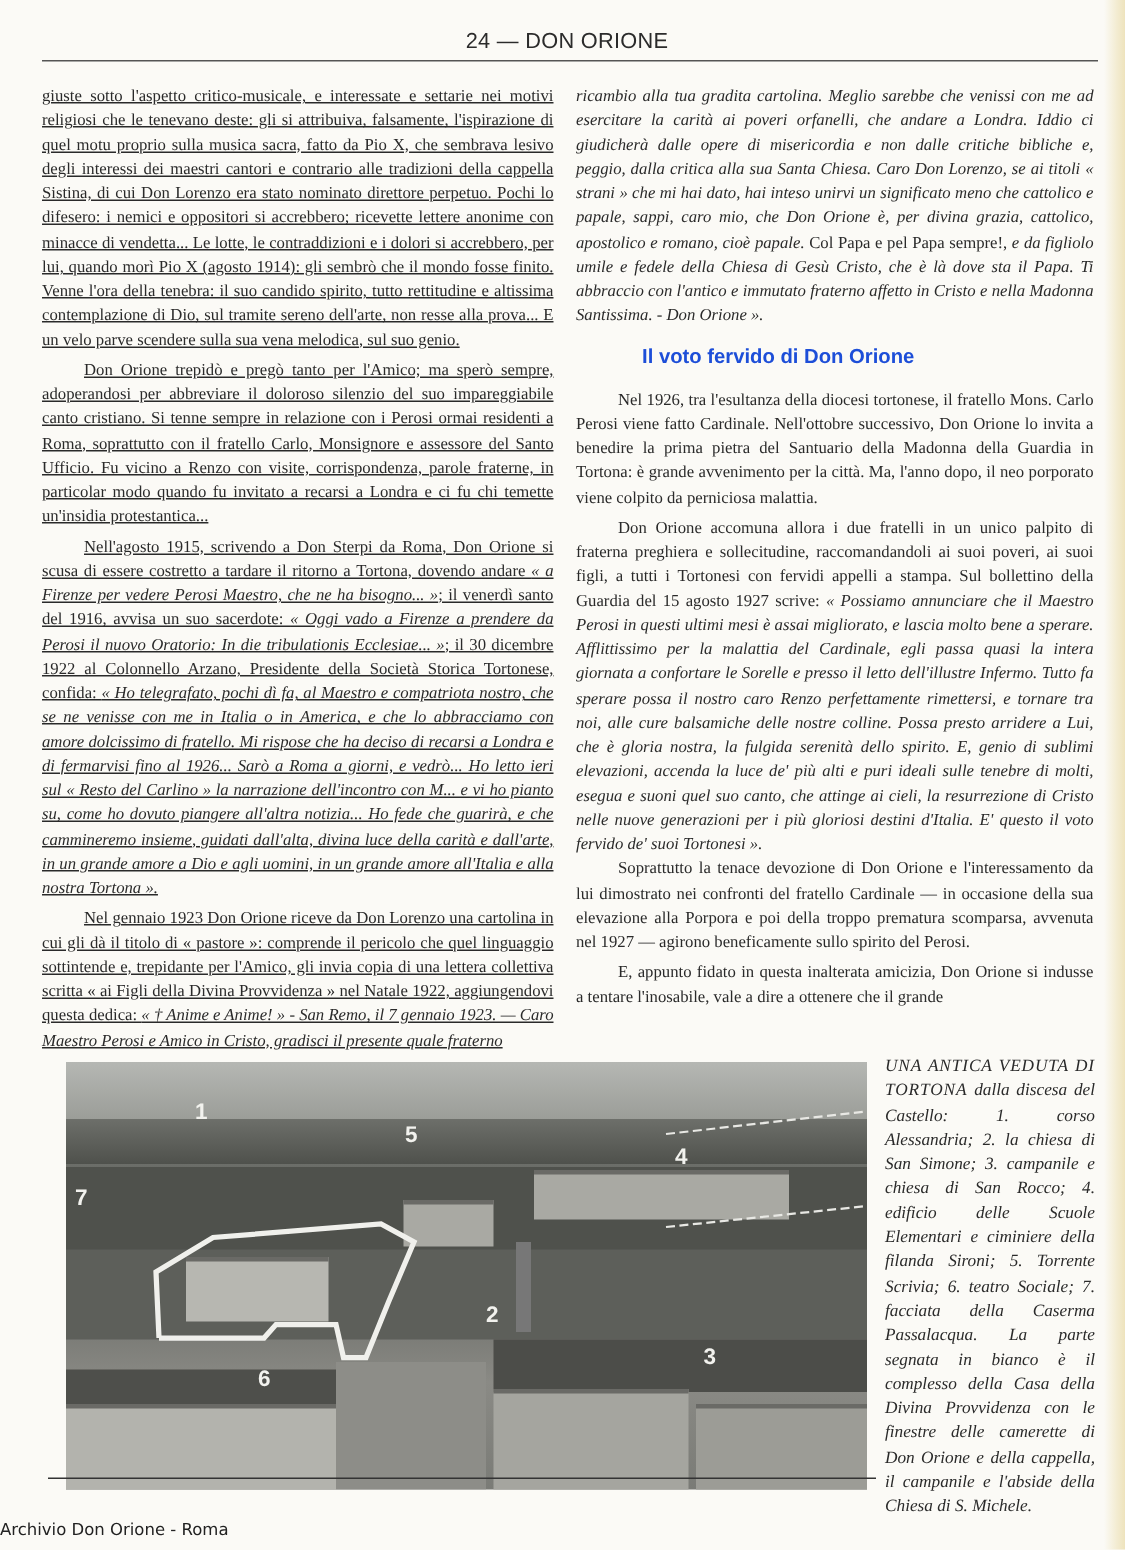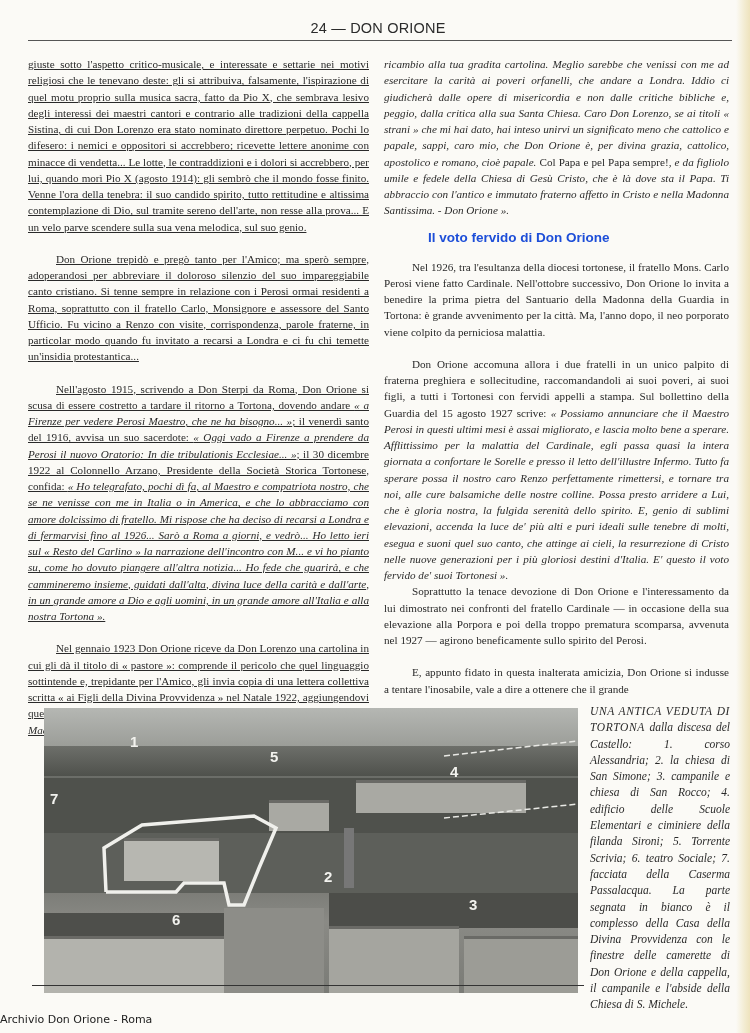--- a/index.html
+++ b/index.html
@@ -20,21 +20,21 @@
   }
   .header-rule {
     position: absolute; left: 28px; top: 40px; width: 704px; height: 0;
     border-top: 1.5px solid #555;
   }
   .col {
     position: absolute; font-size: 11.15px; line-height: 16.25px;
     text-align: justify; color: #2a2a2a;
   }
   .col p { margin: 0; }
-  .col p.indent { text-indent: 28px; margin-top: 16px; }
+  .col p.indent { text-indent: 28px; margin-top: 4px; }
   .col-left { left: 28px; top: 56px; width: 341px; text-decoration: underline; }
   .col-right { left: 384px; top: 56px; width: 345px; }
   .it { font-style: italic; }
   .subhead {
     font-family: "Liberation Sans", "DejaVu Sans", sans-serif;
     font-weight: bold; font-size: 13.5px; line-height: 18px;
     color: #1d4ed8; margin: 10px 0 1px 0; text-align: left; padding-left: 44px;
   }
   .photo {
     position: absolute; left: 44px; top: 708px; width: 534px; height: 285px;

